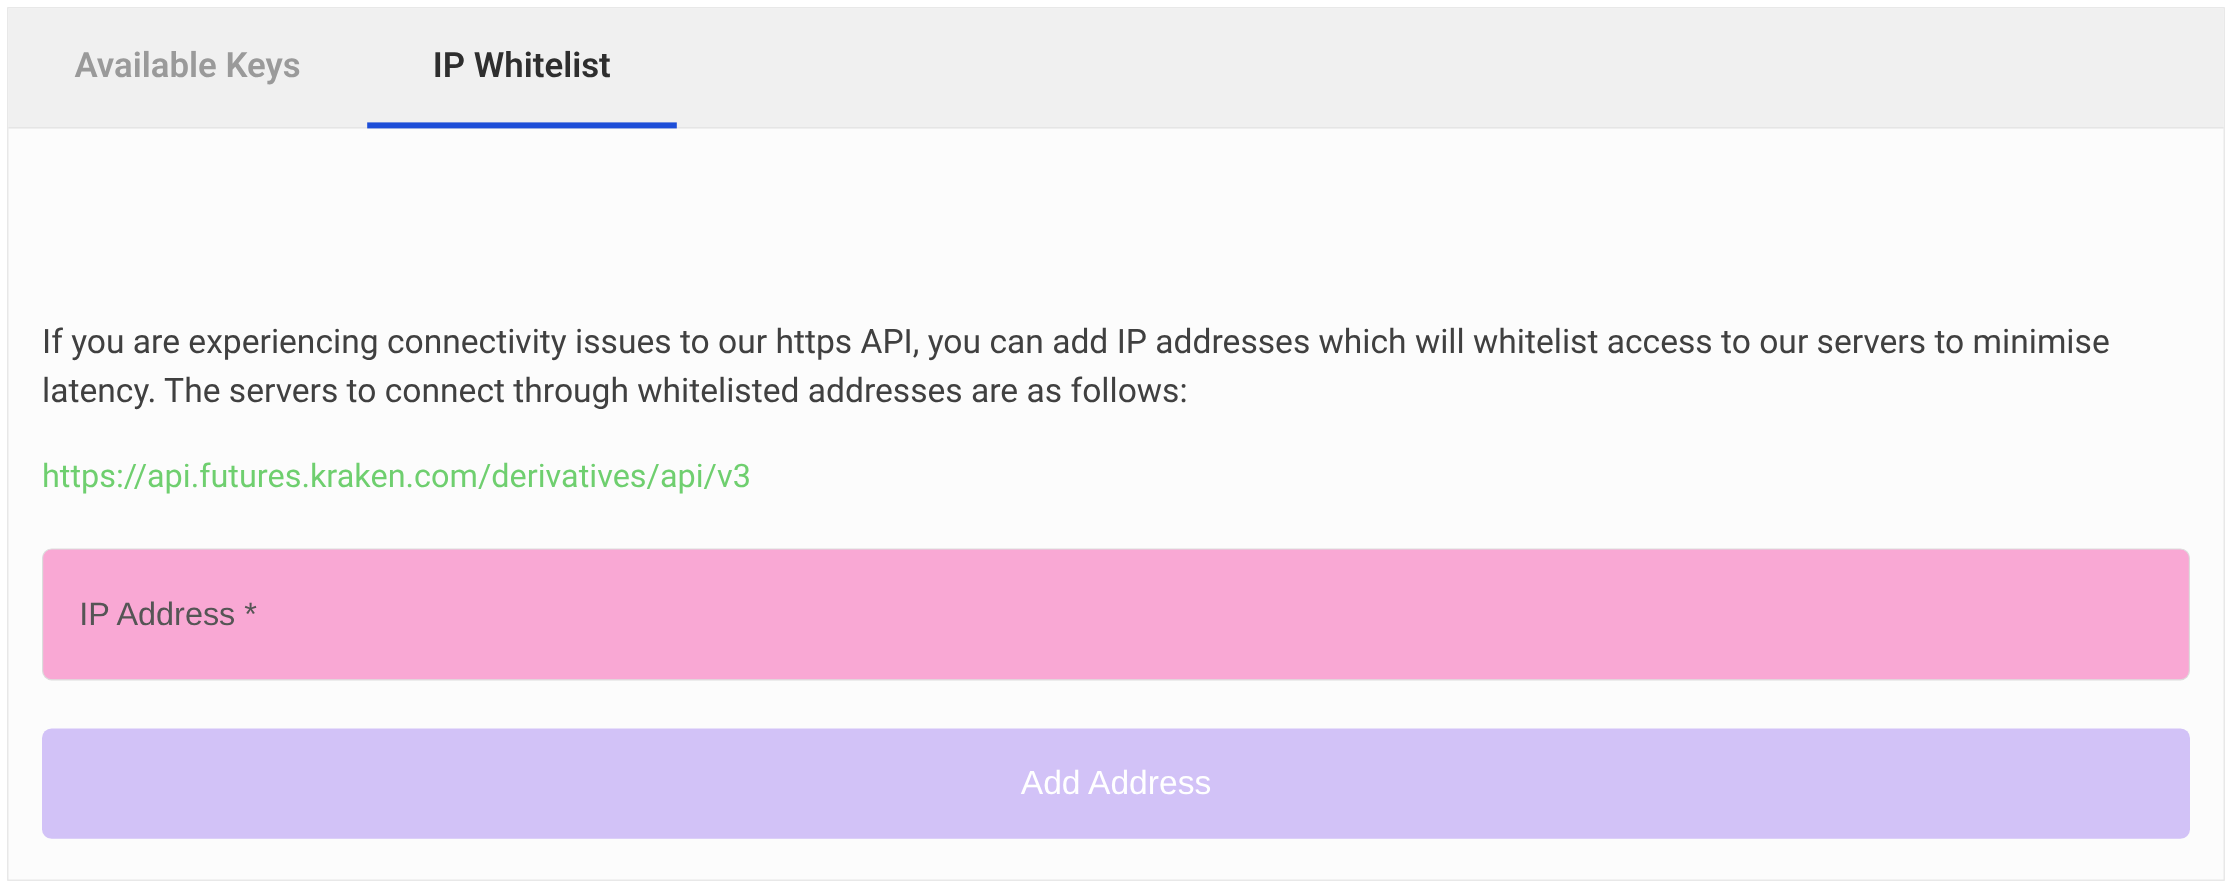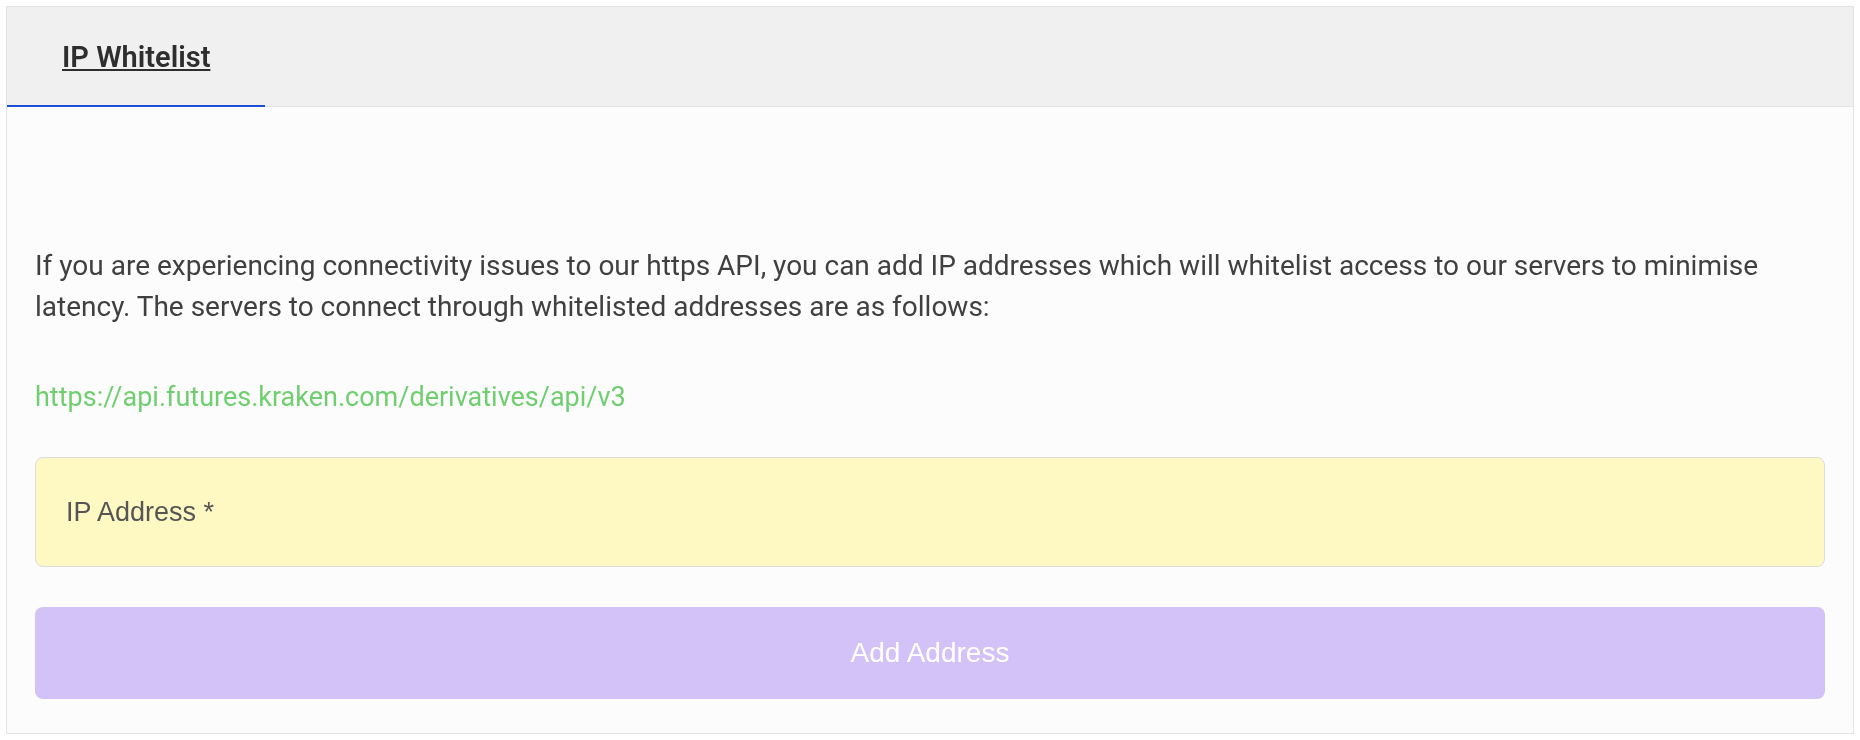--- a/index.html
+++ b/index.html
@@ -32,22 +32,21 @@
       font-size: 29px;
       font-weight: 600;
       color: #9a9a9a;
       cursor: pointer;
       border-bottom: 5px solid transparent;
       position: relative;
       top: 1px;
     }
     .tab.active {
       color: #2e2e2e;
-      border-bottom: 2px solid #1d4ed8;
-      text-decoration: underline;
+      border-bottom: 5px solid #1d4ed8;
     }
     .content {
       flex: 1;
       padding: 28px 28px 34px 28px;
       display: flex;
       flex-direction: column;
       justify-content: flex-end;
     }
     .description {
       font-size: 28px;
@@ -57,32 +56,31 @@
     }
     .links {
       margin-bottom: 40px;
     }
     .link {
       display: block;
       font-size: 27px;
       color: #6fcf6f;
       line-height: 1.5;
       text-decoration: none;
-      margin-top: 19px;
     }
     .input-wrap {
       width: 100%;
       margin-bottom: 40px;
     }
     .ip-input {
       width: 100%;
       height: 110px;
       border: 1px solid #dcdcdc;
       border-radius: 8px;
-      background: #fef9c3;
+      background: #f9a8d4;
       font-size: 27px;
       color: #444444;
       padding: 0 30px;
       outline: none;
     }
     .ip-input::placeholder {
       color: #555555;
     }
     .add-btn {
       width: 100%;
@@ -94,20 +92,23 @@
       font-size: 28px;
       font-weight: 500;
       cursor: pointer;
     }
   </style>
 </head>
 <body>
 
 <div class="panel">
   <div class="tabs-bar">
+    <div class="tab">
+      <span>Available Keys</span>
+    </div>
     <div class="tab active">
       <span>IP Whitelist</span>
     </div>
   </div>
 
   <div class="content">
     <p class="description">If you are experiencing connectivity issues to our https API, you can add IP addresses which will whitelist access to our servers to minimise latency. The servers to connect through whitelisted addresses are as follows:</p>
 
     <div class="links">
       <a class="link">https://api.futures.kraken.com/derivatives/api/v3</a>

